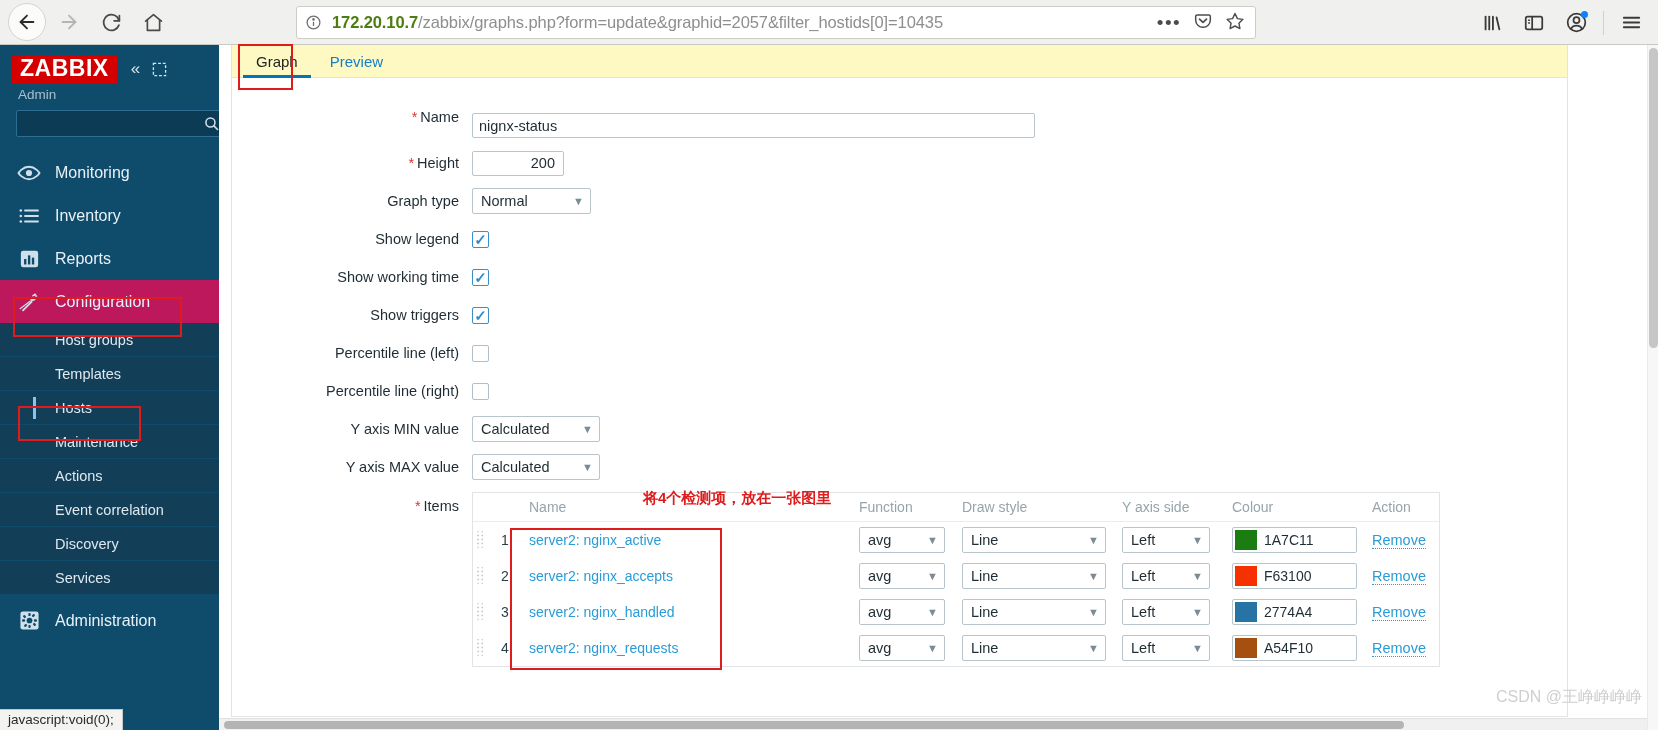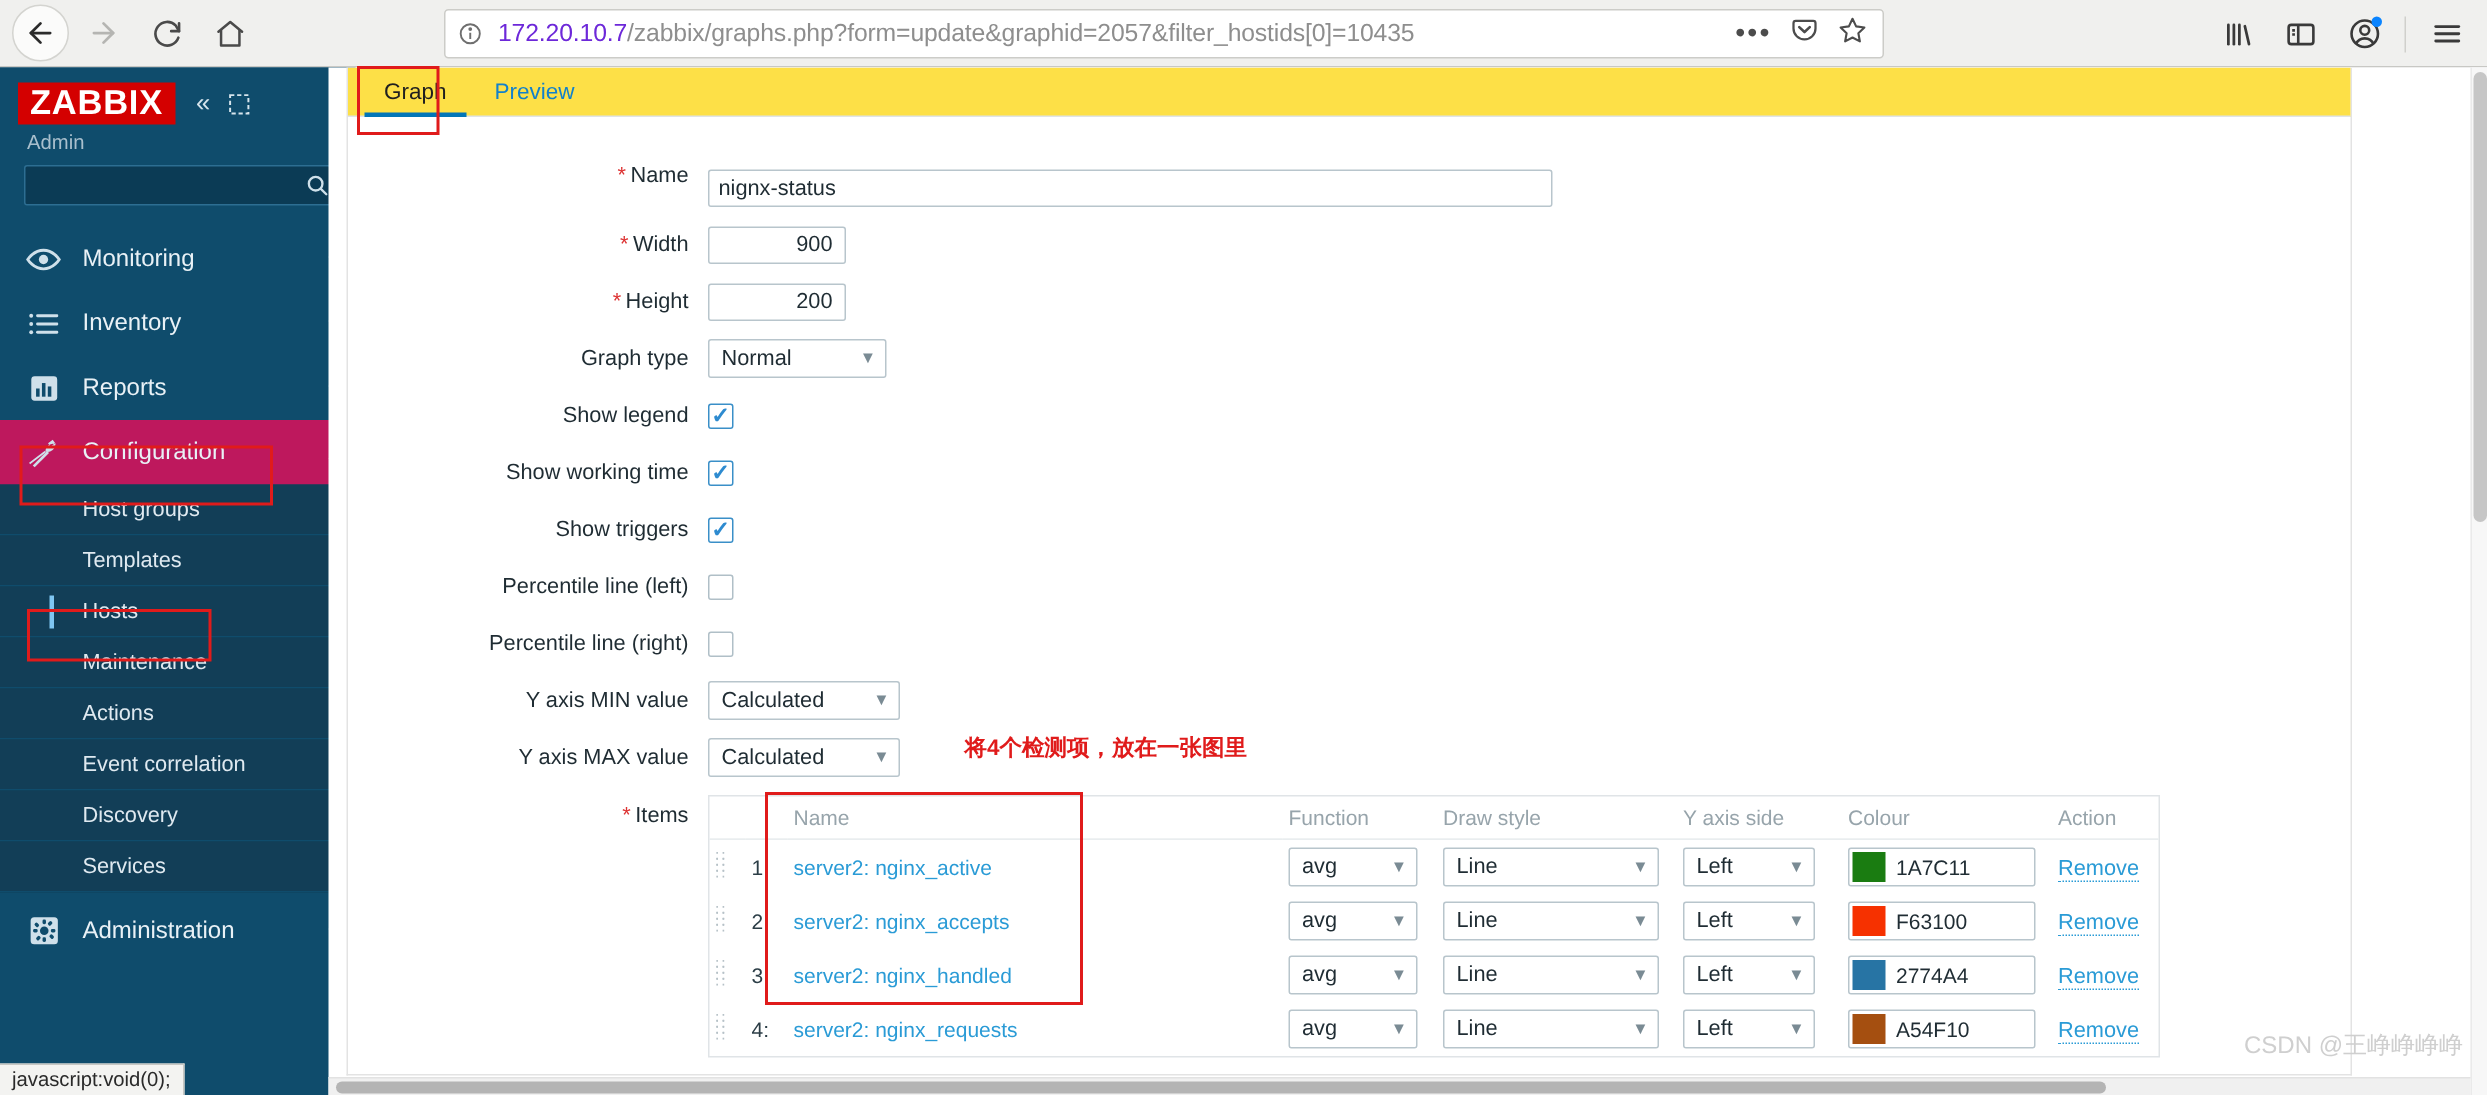--- a/index.html
+++ b/index.html
@@ -45,21 +45,21 @@
     padding: 0 8px;
   }
   .url-info-icon { color: #6f6f6f; margin-right: 10px; display:flex; }
   .url-text {
     flex: 1;
     font-size: 16.5px;
     color: #8e8e8e;
     white-space: nowrap; overflow: hidden;
     letter-spacing: -0.1px;
   }
-  .url-text .host { color: #6d28d9; font-weight: 400; }
+  .url-text .host { color: #4d7c0f; font-weight: 700; }
   .url-icons { display:flex; align-items:center; gap: 12px; color:#4c4c4c; padding-right:2px;}
   .dots-icon { font-size: 19px; letter-spacing:1.4px; color:#4c4c4c; line-height:1; }
 
   .toolbar-right {
     position: absolute; right: 0; top: 0; height: 45px;
     display: flex; align-items: center; gap: 0px; padding-right: 6px;
   }
   .tb-icon {
     width: 42px; height: 40px;
     display: flex; align-items: center; justify-content: center;
@@ -193,21 +193,21 @@
     background: #ffffff;
     border-left: 1px solid #e3e3e3;
     border-right: 1px solid #e3e3e3;
     border-bottom: 1px solid #e3e3e3;
   }
   .tabs {
     display: flex; align-items: flex-end;
     height: 33px;
     border-bottom: 1px solid #e0e4e7;
     padding-left: 8px;
-    background: #fde047;
+    background: #fef9c3;
   }
   .tab {
     padding: 6px 16px 7px 16px;
     font-size: 15px; color: #333333;
     position: relative;
     cursor: pointer;
   }
   .tab.active { color: #1f1f1f; }
   .tab.active::after {
     content:''; position:absolute; left: 3px; right: 3px; bottom: -1px;
@@ -603,24 +603,20 @@
       <div class="tab link"><span>Preview</span></div>
     </div>
 
     <div class="form">
 
       <div class="row">
         <div class="lab"><span class="req">*</span><span>Name</span></div>
         <input class="txt name-in" value="nignx-status" style="">
       </div>
 
-      <div class="row">
-        <div class="lab"><span class="req">*</span><span>Width</span></div>
-        <input class="txt num-in" value="900" style="">
-      </div>
 
       <div class="row">
         <div class="lab"><span class="req">*</span><span>Height</span></div>
         <input class="txt num-in" value="200" style="">
       </div>
 
       <div class="row">
         <div class="lab">Graph type</div>
         <div class="sel sel-graphtype">
           <span>Normal</span>

